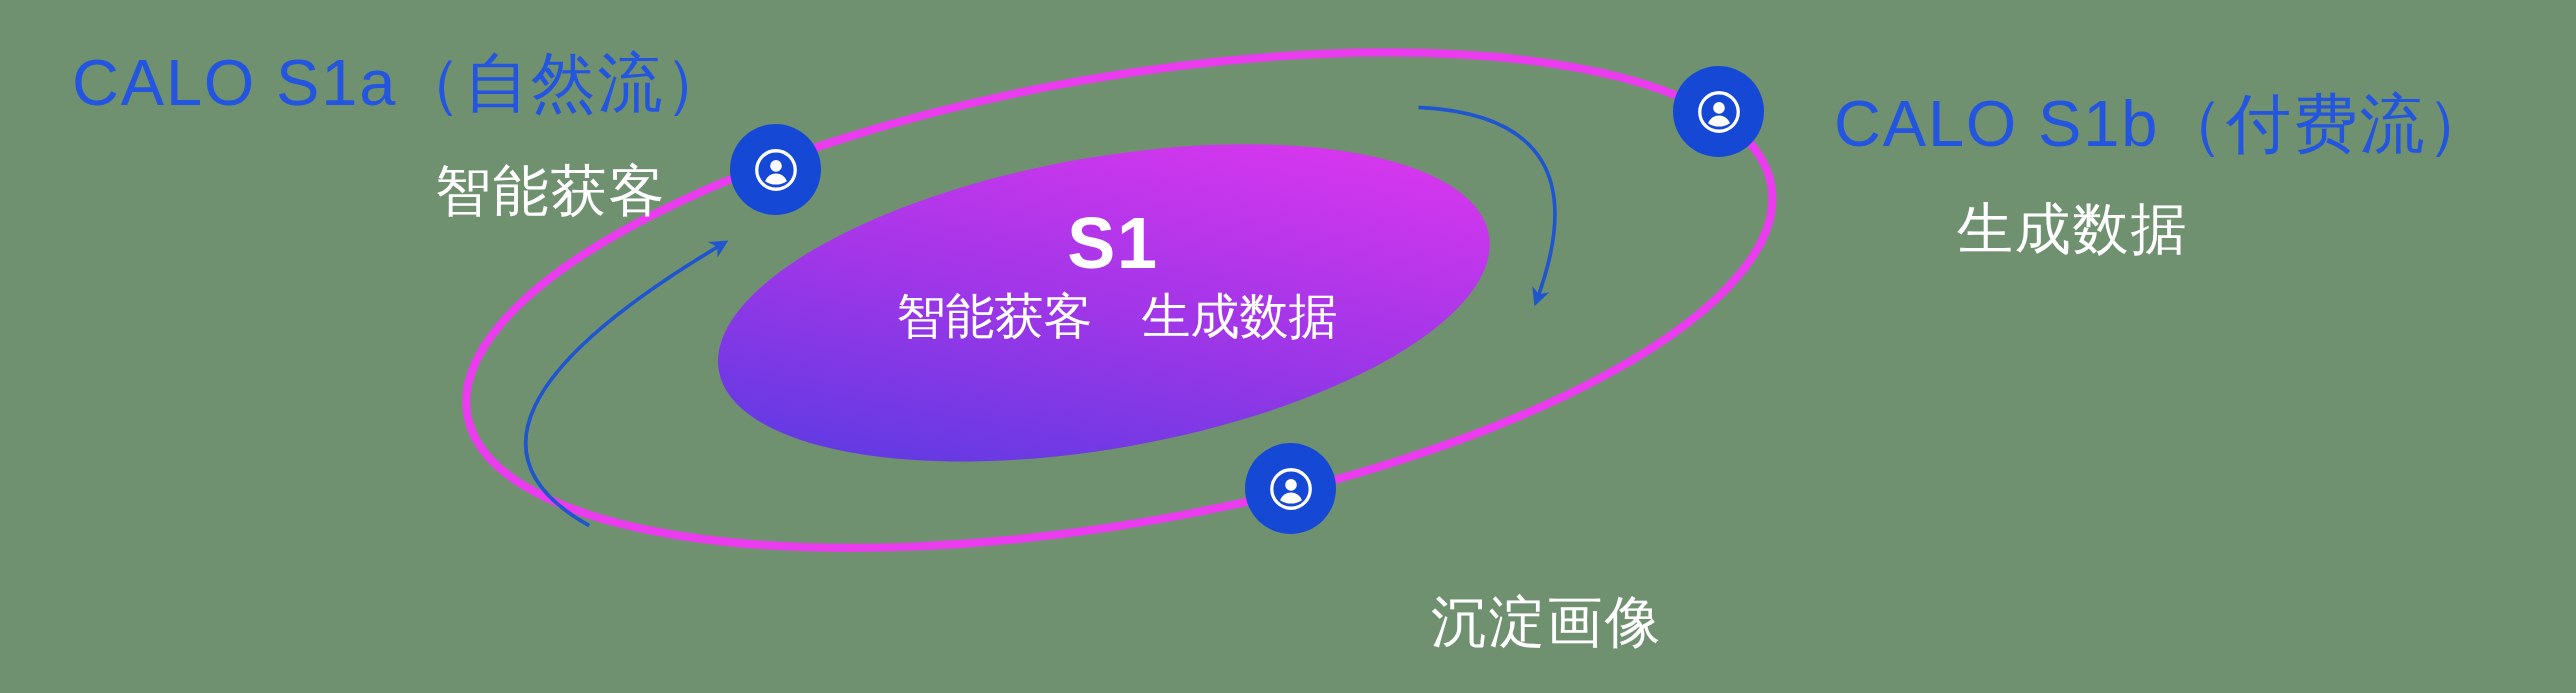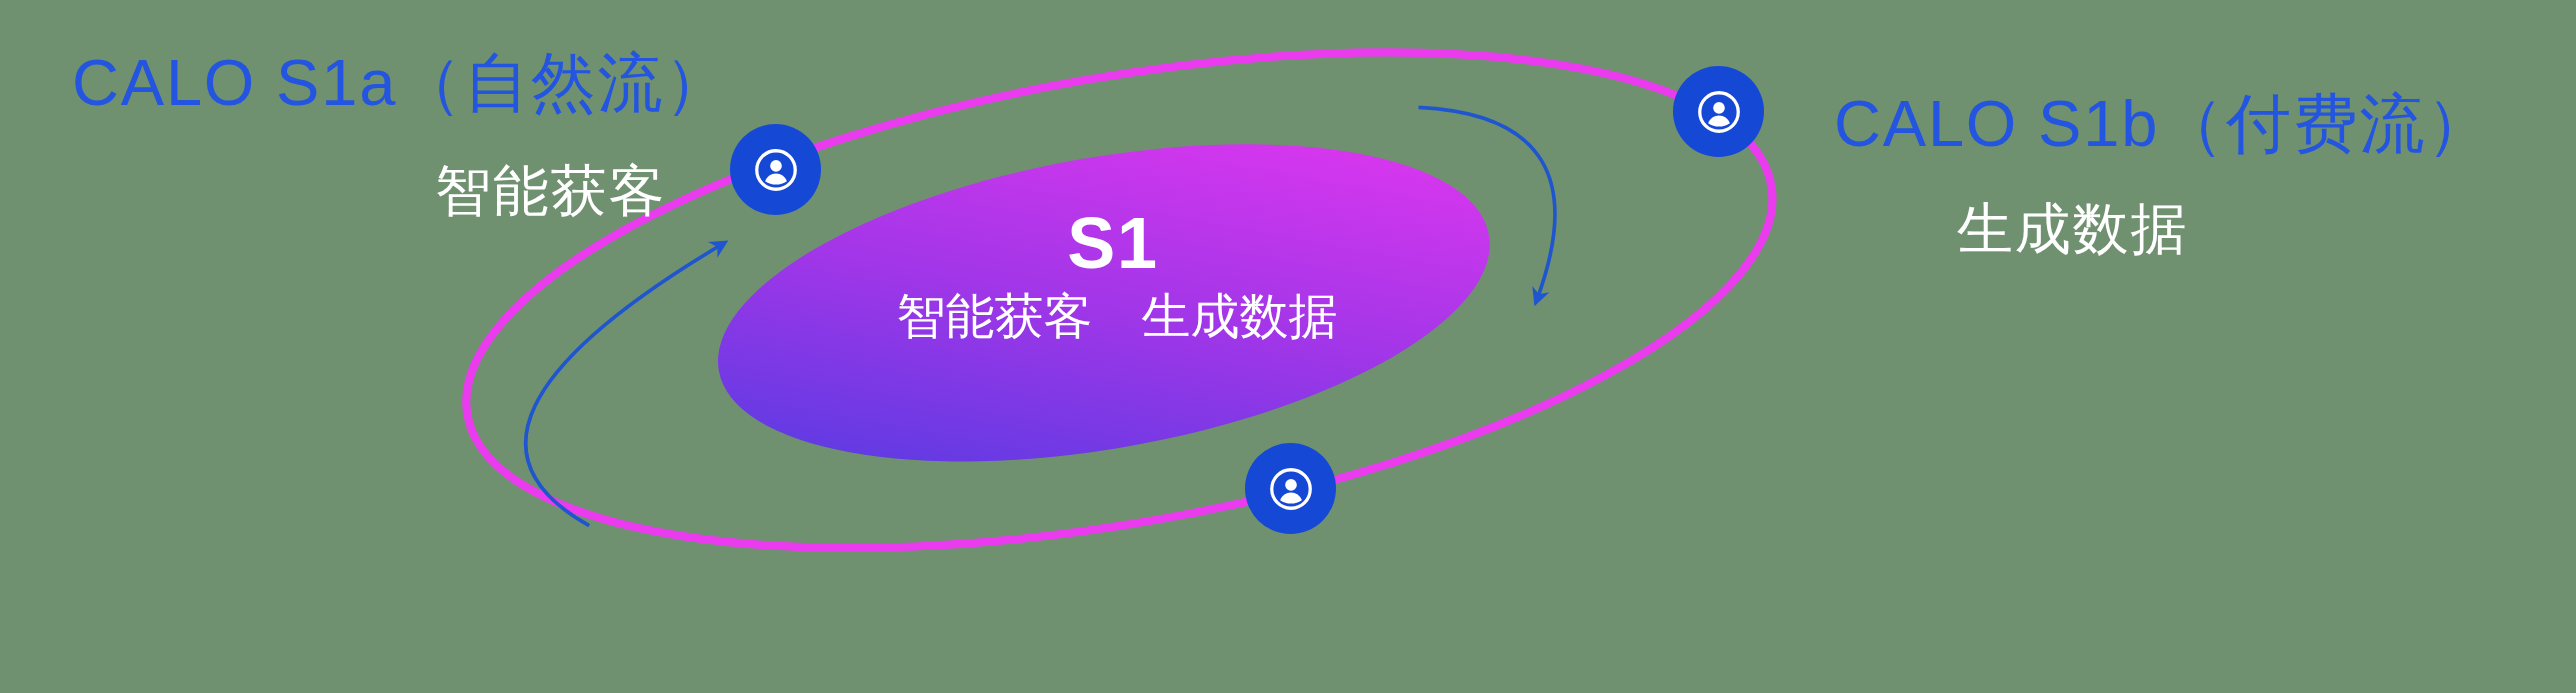--- a/index.html
+++ b/index.html
@@ -92,15 +92,16 @@
   <div class="label label-blue" style="left:1826px;top:88px;margin-left:8px;">CALO S1b（付费流）</div>
   <div class="label label-sub" style="left:1957px;top:198px;">生成数据</div>
 
   <div class="node" style="left:1245px;top:443px;">
     <svg class="user-icon" viewBox="0 0 48 48">
       <circle class="ring-c" cx="24" cy="24" r="16.5"></circle>
       <circle class="fill-w" cx="24" cy="20.5" r="5"></circle>
       <path class="fill-w" d="M24 27c-4.2 0-7.8 2.6-9.3 6.6a16.4 16.4 0 0 0 18.6 0C31.8 29.6 28.2 27 24 27z"></path>
     </svg>
   </div>
+  <div class="label label-sub" style="left:1431px;top:591px;">沉淀画像</div>
 
 </div>
 
 
 </body></html>

